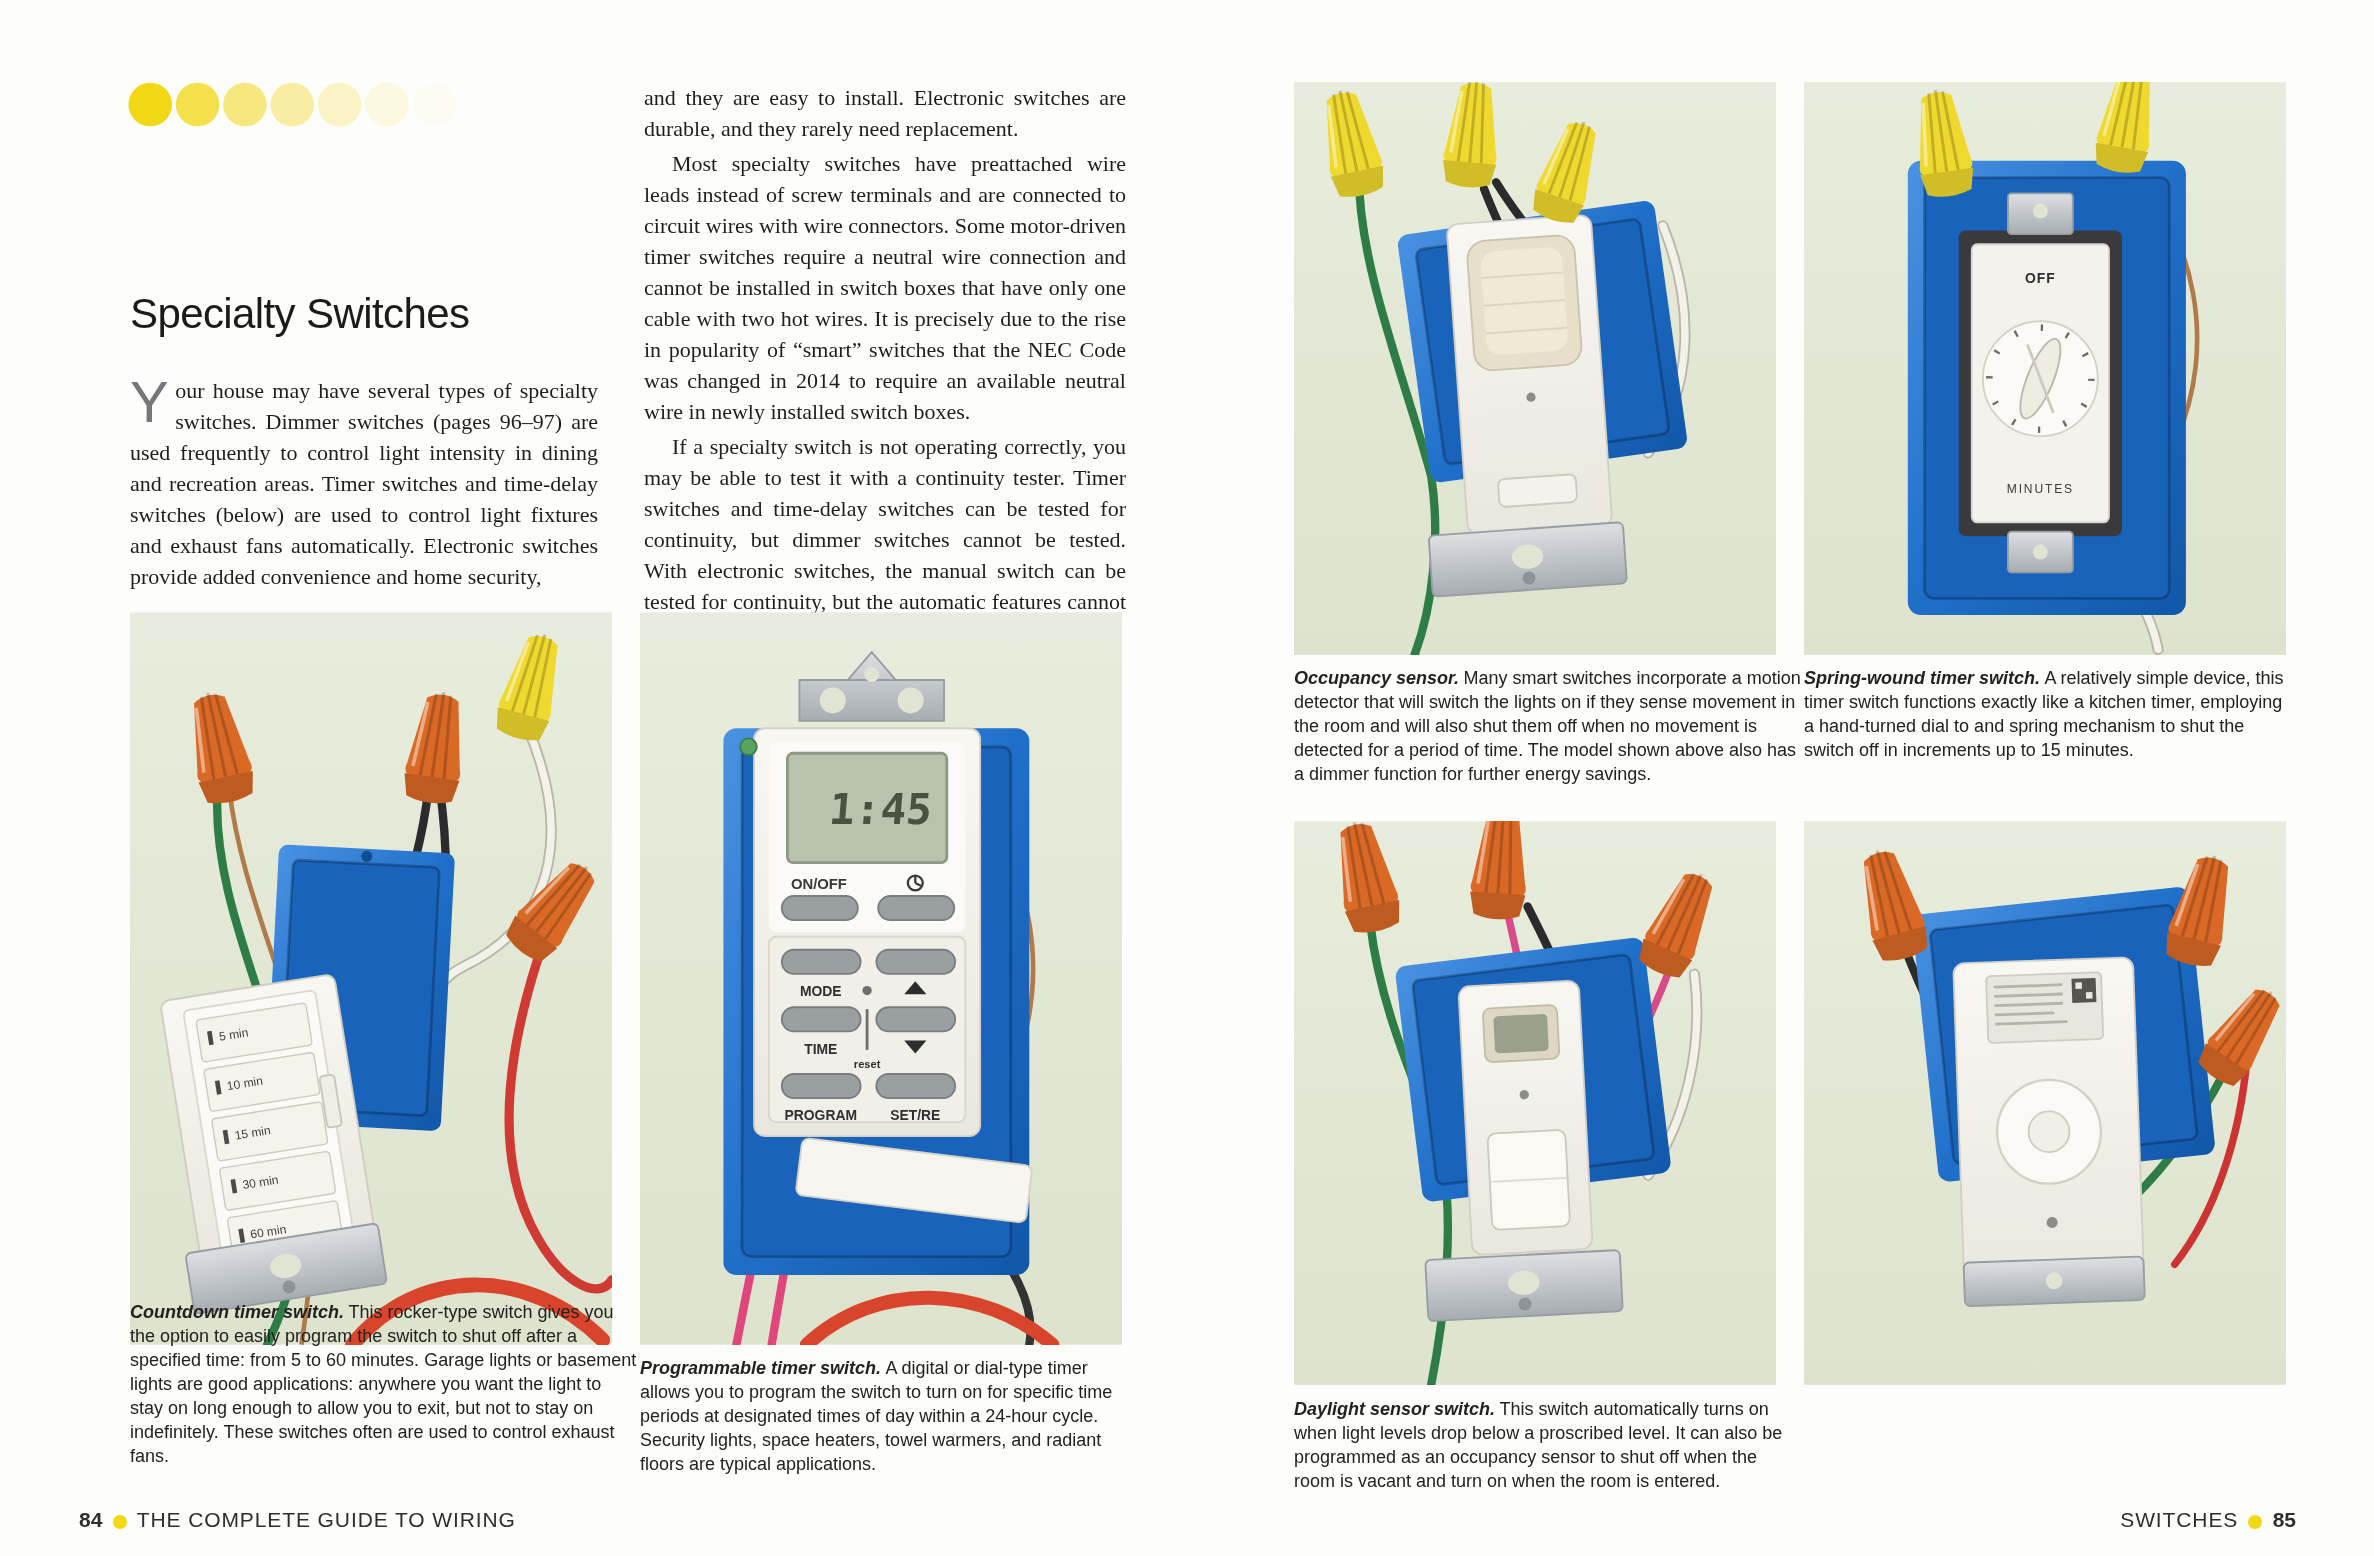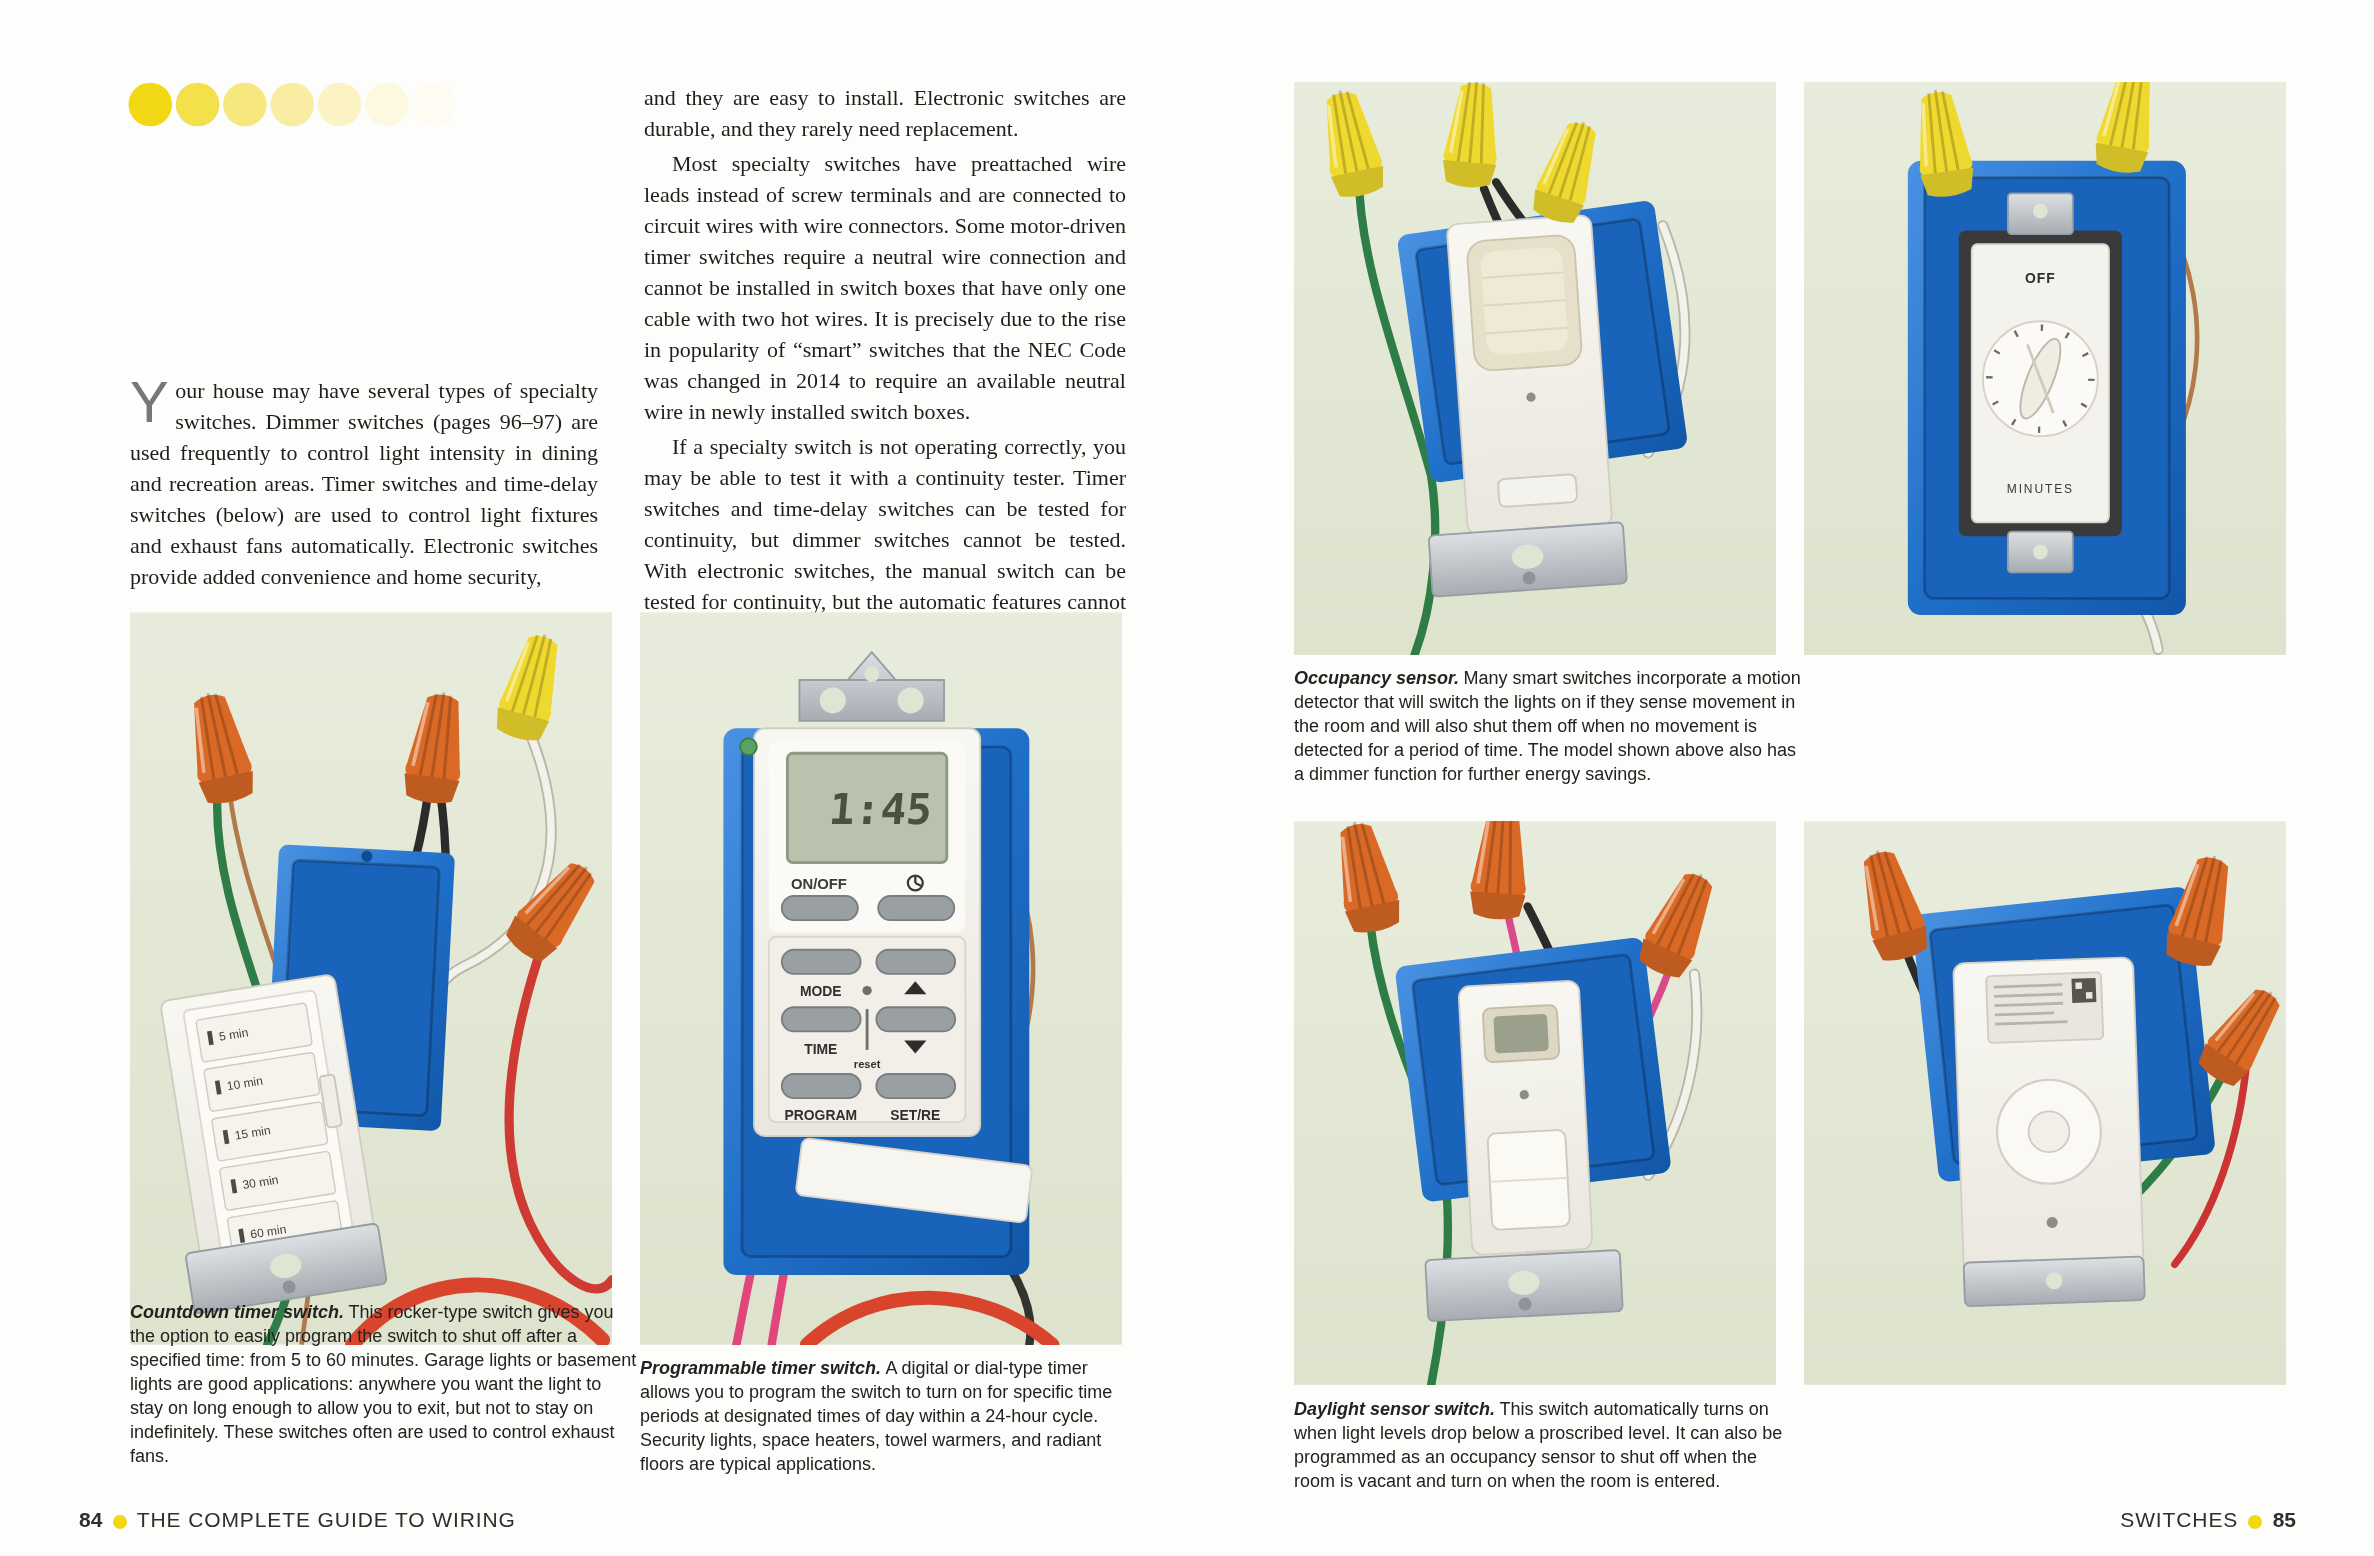--- a/index.html
+++ b/index.html
@@ -64,20 +64,21 @@
   <svg style="position:absolute;left:128px;top:82px" width="334" height="45" viewBox="0 0 360 48">
     <circle cx="24" cy="24" r="23.5" fill="#f0d914"></circle>
     <circle cx="75" cy="24" r="23.5" fill="#f3e04b"></circle>
     <circle cx="126" cy="24" r="23.5" fill="#f6e87e"></circle>
     <circle cx="177" cy="24" r="23.5" fill="#f8eda3"></circle>
     <circle cx="228" cy="24" r="23.5" fill="#fbf3c4"></circle>
     <circle cx="279" cy="24" r="23.5" fill="#fdf9e0"></circle>
     <circle cx="330" cy="24" r="23.5" fill="#fefcf2"></circle>
   </svg>
 
+  <h1 class="page-title">Specialty Switches</h1>
 
   <div class="serif intro">
     <span class="dropcap">Y</span><span>our house may have several types of specialty switches. Dimmer switches (pages 96–97) are used frequently to control light intensity in dining and recreation areas. Timer switches and time-delay switches (below) are used to control light fixtures and exhaust fans automatically. Electronic switches provide added convenience and home security,</span>
   </div>
 
   <div class="serif col2">
     <p>and they are easy to install. Electronic switches are durable, and they rarely need replacement.</p>
     <p class="indent">Most specialty switches have preattached wire leads instead of screw terminals and are connected to circuit wires with wire connectors. Some motor-driven timer switches require a neutral wire connection and cannot be installed in switch boxes that have only one cable with two hot wires. It is precisely due to the rise in popularity of “smart” switches that the NEC Code was changed in 2014 to require an available neutral wire in newly installed switch boxes.</p>
     <p class="indent">If a specialty switch is not operating correctly, you may be able to test it with a continuity tester. Timer switches and time-delay switches can be tested for continuity, but dimmer switches cannot be tested. With electronic switches, the manual switch can be tested for continuity, but the automatic features cannot be tested.</p>
   </div>
@@ -264,20 +265,23 @@
         <text class="svgtxt" x="0" y="118" font-size="13" letter-spacing="2" fill="#3a3a38" text-anchor="middle">MINUTES</text>
       </g>
       <use href="#nut" transform="translate(150,68) rotate(-8) scale(1.25)" style="color:#f0d92e"></use>
       <use href="#nut" transform="translate(348,42) rotate(10) scale(1.25)" style="color:#f0d92e"></use>
     </svg>
   </div>
 
   <div class="cap" style="left:1294px;top:666px;width:508px">
     <b>Occupancy sensor.</b><span>Many smart switches incorporate a motion detector that will switch the lights on if they sense movement in the room and will also shut them off when no movement is detected for a period of time. The model shown above also has a dimmer function for further energy savings.</span>
   </div>
+  <div class="cap" style="left:1804px;top:666px;width:482px">
+    <b>Spring-wound timer switch.</b><span>A relatively simple device, this timer switch functions exactly like a kitchen timer, employing a hand-turned dial to and spring mechanism to shut the switch off in increments up to 15 minutes.</span>
+  </div>
 
   <div class="photo" style="left:1294px;top:821px">
     <svg width="482" height="564" viewBox="0 0 520 608">
       <rect width="520" height="608" fill="url(#gBG)"></rect>
       <path d="M82,108 C92,200 130,280 160,362 C172,430 165,520 148,608" stroke="#2e7d46" stroke-width="9" fill="none" stroke-linecap="round"></path>
       <path d="M228,88 C244,160 262,230 262,300" stroke="#d84a8a" stroke-width="8" fill="none" stroke-linecap="round"></path>
       <path d="M408,152 C380,230 342,290 312,340" stroke="#d84a8a" stroke-width="8" fill="none" stroke-linecap="round"></path>
       <path d="M252,92 C292,170 322,240 332,308" stroke="#2b2b2b" stroke-width="9" fill="none" stroke-linecap="round"></path>
       <path d="M432,165 C442,245 422,325 382,382" stroke="#b9b6a8" stroke-width="12" fill="none" stroke-linecap="round"></path>
       <path d="M432,165 C442,245 422,325 382,382" stroke="#f3f2ea" stroke-width="8" fill="none" stroke-linecap="round"></path>

